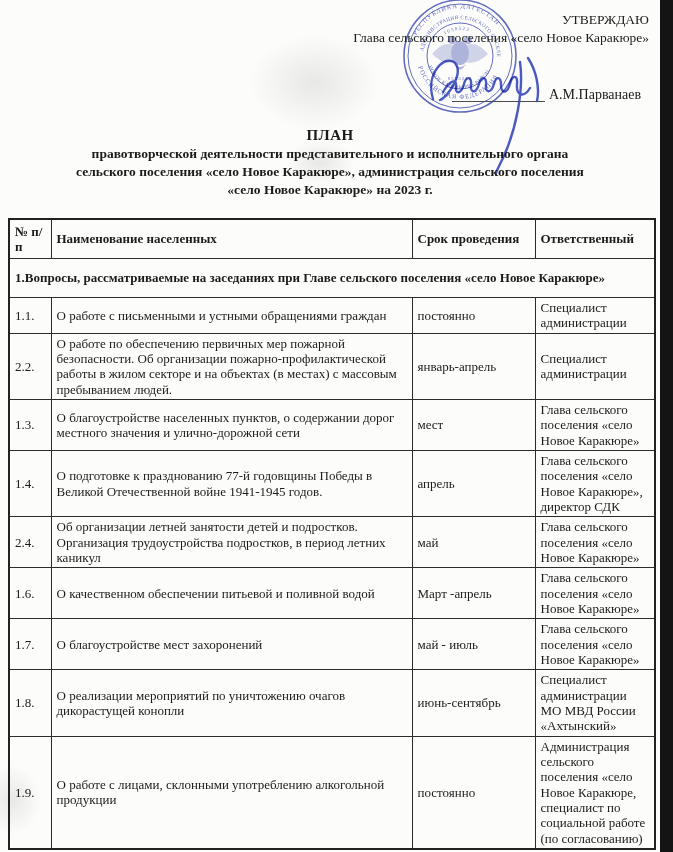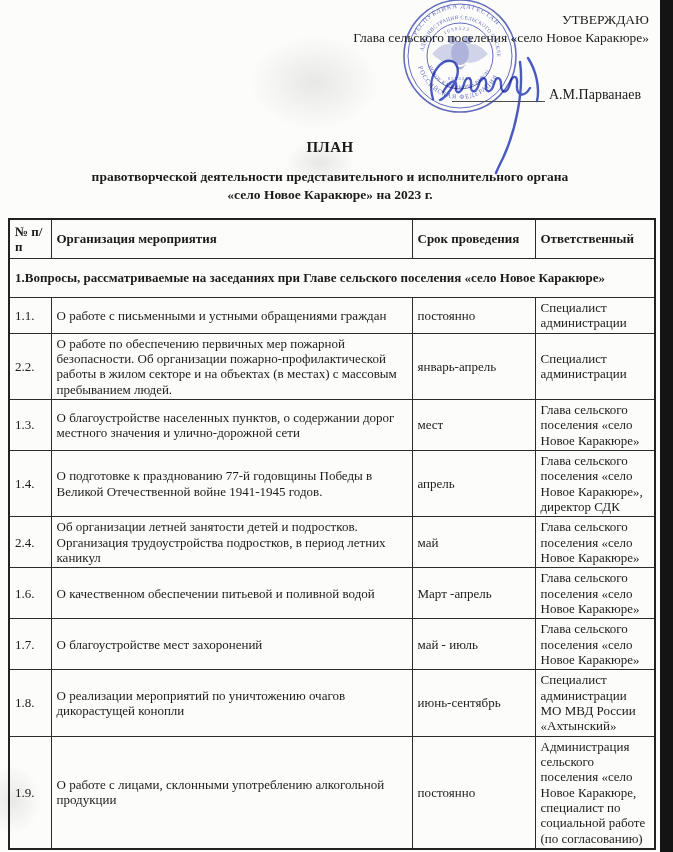--- a/index.html
+++ b/index.html
@@ -26,21 +26,21 @@
   
   .stamp{position:absolute;left:401px;top:-3px;width:118px;height:118px;
     opacity:.85;mix-blend-mode:multiply;}
   .signature{position:absolute;left:410px;top:40px;width:160px;height:140px;
     mix-blend-mode:multiply;}
   .sig-line{position:absolute;left:452px;top:88px;width:93px;height:13px;
     border-bottom:1.5px solid #4c4c4c;}
   .sig-name{position:absolute;left:549px;top:87px;font-size:14px;}
   
   .title-block{position:absolute;left:0;top:127px;width:660px;text-align:center;}
-  .title-main{font-size:15px;font-weight:bold;letter-spacing:.4px;margin:12px;}
+  .title-main{font-size:15px;font-weight:bold;letter-spacing:.4px;margin:0;}
   .title-sub{font-size:13.5px;font-weight:bold;line-height:1.26;margin:1px 0 0 0;}
   
   table.plan{
     position:absolute;left:8px;top:209px;width:646px;
     border-collapse:collapse;table-layout:fixed;
     border:2px solid #222;
     margin-top:9px;
   }
   table.plan th,table.plan td{
     border:1px solid #2b2b2b;
@@ -107,34 +107,35 @@
       <path d="M110,22 C114,50 106,90 93,118 C90,124 87,130 86,133"></path>
     </g>
   </svg>
 
   <div class="sig-line"></div>
   <div class="sig-name">А.М.Парванаев</div>
 
   <div class="title-block">
     <p class="title-main">ПЛАН</p>
     <p class="title-sub">правотворческой деятельности представительного и исполнительного органа</p>
+    <p class="title-sub">сельского поселения «село Новое Каракюре», администрация сельского поселения</p>
     <p class="title-sub">«село Новое Каракюре» на 2023 г.</p>
   </div>
 
   <table class="plan">
     <colgroup>
       <col style="width:42px">
         <col style="width:361px">
         <col style="width:123px">
         <col style="width:120px">
     </colgroup>
     <thead>
       <tr>
         <th>№ п/п</th>
-        <th>Организация мероприятия</th>
+        <th>Наименование населенных</th>
         <th>Срок проведения</th>
         <th>Ответственный</th>
       </tr>
       <tr>
         <th class="section-row" colspan="4">1.Вопросы, рассматриваемые на заседаниях при Главе сельского поселения «село Новое Каракюре»</th>
       </tr>
     </thead>
     <tbody>
         <tr>
           <td class="c-num">1.1.</td>

